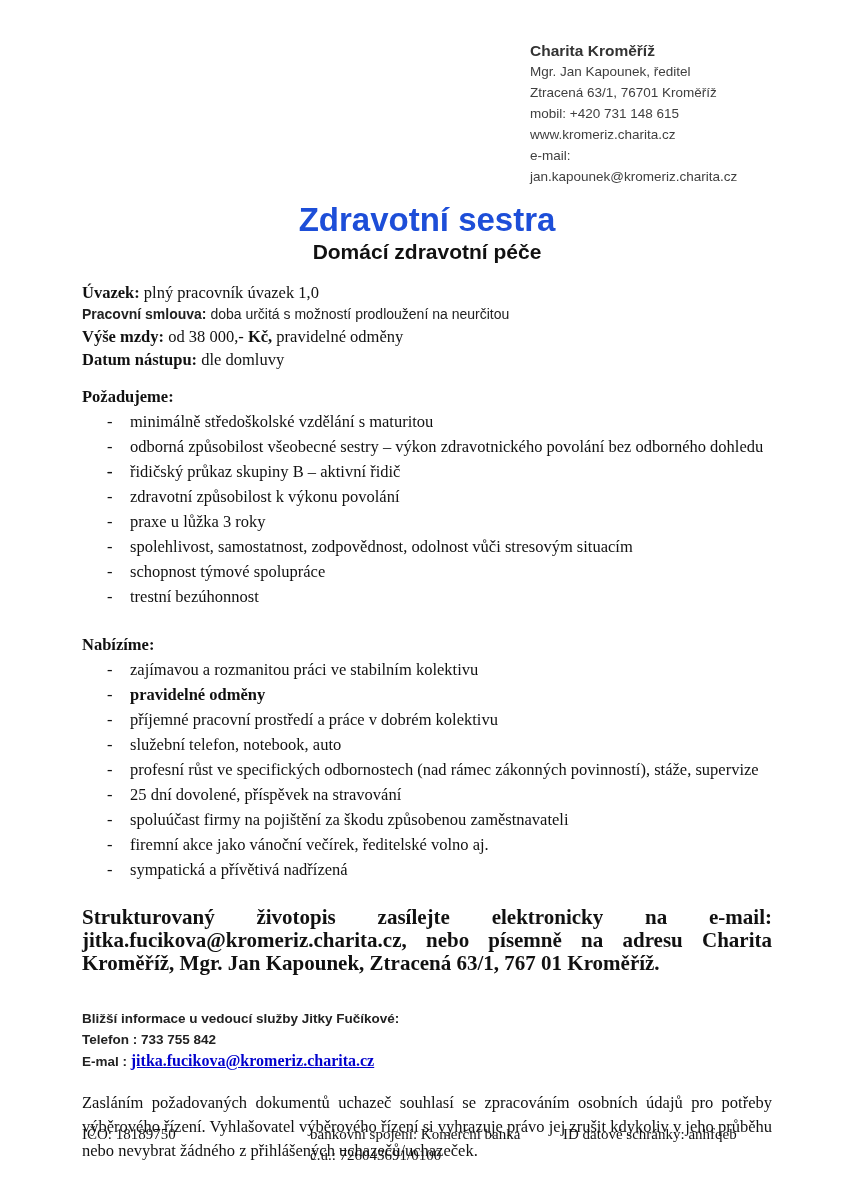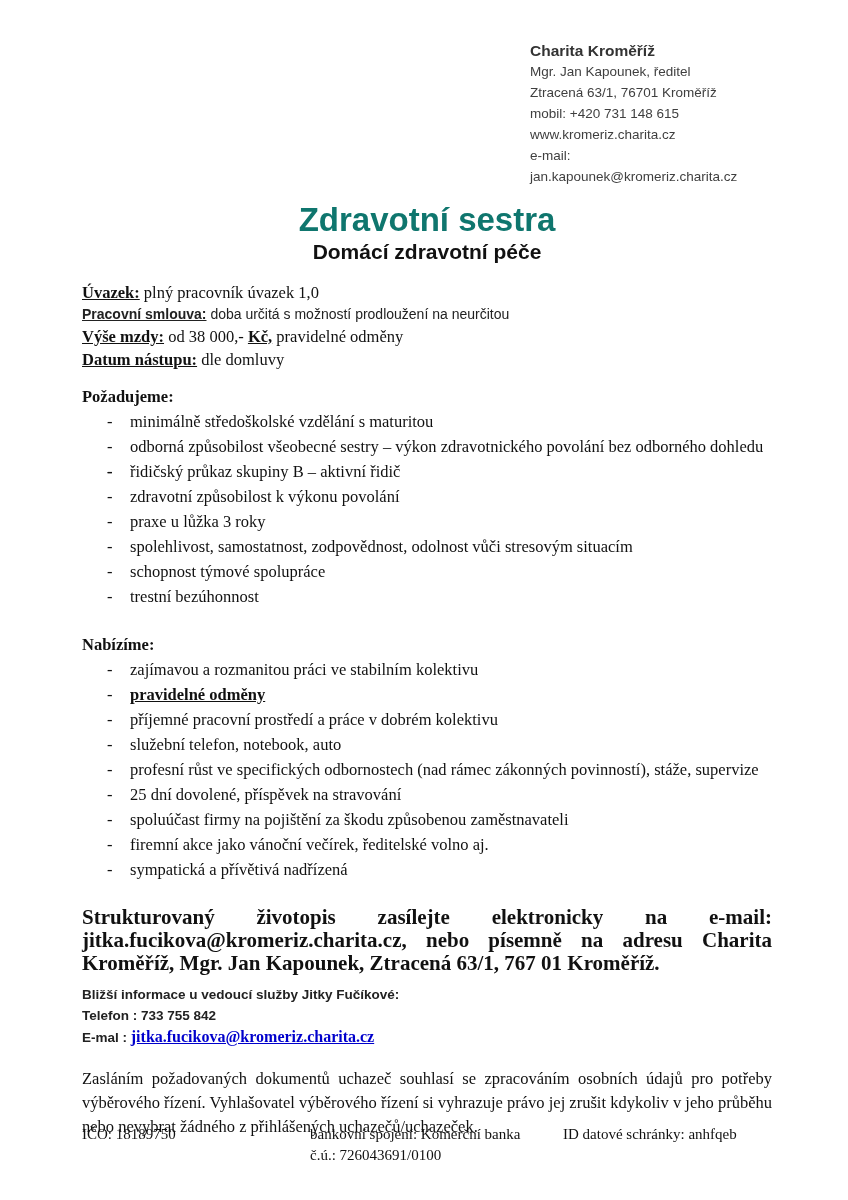--- a/index.html
+++ b/index.html
@@ -24,53 +24,53 @@
     color: #3f3f3f;
   }
   .letterhead .org { font-weight: bold; font-size: 15.5px; color: #333333; }
   
   .title-block { text-align: center; margin-top: 14px; }
   .job-title {
     font-family: "Liberation Sans", sans-serif;
     font-weight: bold;
     font-size: 33px;
     line-height: 38px;
-    color: #0f766e;
+    color: #1d4ed8;
   }
   .job-subtitle {
     font-family: "Liberation Sans", sans-serif;
     font-weight: bold;
     font-size: 21px;
     line-height: 26px;
     color: #111111;
   }
   
   .summary { margin-top: 16px; font-size: 16.5px; line-height: 23px; }
   .summary .line-sans {
     font-family: "Liberation Sans", sans-serif;
     font-size: 14px;
     line-height: 21px;
     color: #222222;
   }
-  .b { font-weight: bold; text-decoration: underline; }
+  .b { font-weight: bold; }
   
   .section-heading { font-weight: bold; font-size: 16.5px; line-height: 24px; margin-top: 14px; }
   .ulist { font-size: 16.5px; line-height: 24px; }
   .li { position: relative; padding-left: 48px; text-align: justify; margin-top: 1px; }
   .li .marker { position: absolute; left: 25px; top: 0; }
   
   .application {
     margin-top: 24px;
     font-weight: bold;
     font-size: 21px;
     line-height: 23px;
     text-align: justify;
   }
   .contact-block {
-    margin-top: 9px;
+    margin-top: 33px;
     font-family: "Liberation Sans", sans-serif;
     font-weight: bold;
     font-size: 13.5px;
     line-height: 21px;
     color: #222222;
   }
   .contact-email-link {
     font-family: "Liberation Serif", serif;
     font-weight: bold;
     font-size: 16px;

